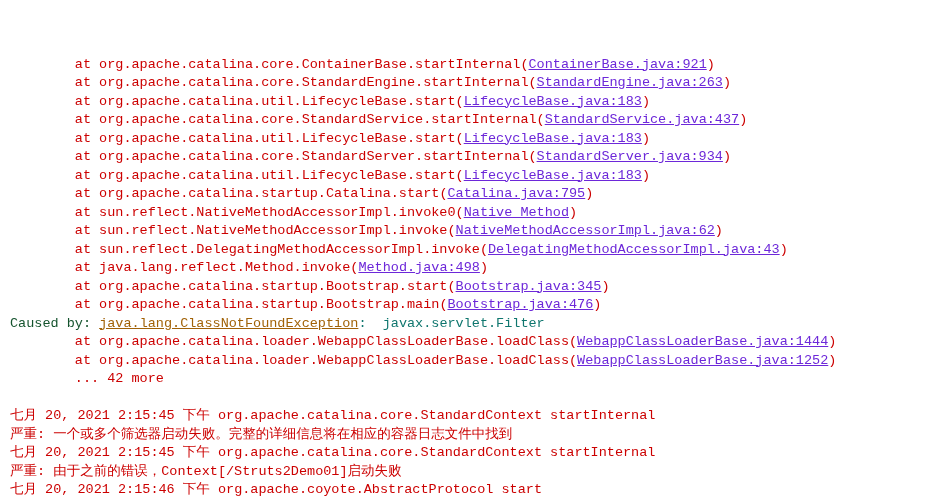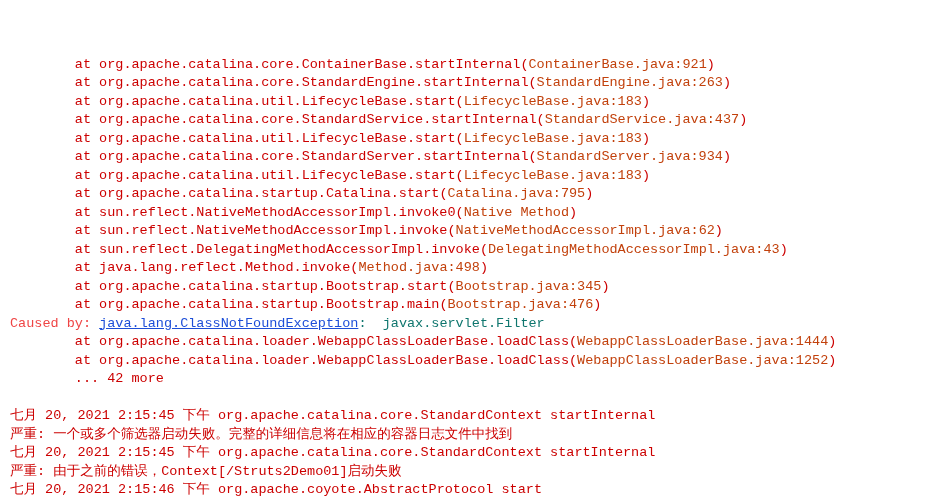--- a/index.html
+++ b/index.html
@@ -10,23 +10,23 @@
     line-height: 18.5px;
     white-space: pre;
     color: #000;
     padding: 0 10px 10px 10px;
     overflow: hidden;
     width: 925px;
     height: 500px;
   }
   .trace-line { color: #cc0000; }
   .trace-line .at { color: #cc0000; }
-  .trace-line .link { color: #c2410c; }
-  .cause-label { color: #ef4444; }
-  .cause-link { color: #1d4ed8; text-decoration: underline; }
+  .trace-line .link { color: #6d28d9; text-decoration: underline; }
+  .cause-label { color: #14532d; }
+  .cause-link { color: #a16207; text-decoration: underline; }
   .cause-rest { color: #0f766e; }
   
 </style>
 </head>
 <body>
 
 
 <div id="console"><div class="trace-line"><span class="at">        at org.apache.catalina.core.ContainerBase.startInternal</span><span class="at">(</span><span class="link">ContainerBase.java:921</span><span class="at">)</span></div><div class="trace-line"><span class="at">        at org.apache.catalina.core.StandardEngine.startInternal</span><span class="at">(</span><span class="link">StandardEngine.java:263</span><span class="at">)</span></div><div class="trace-line"><span class="at">        at org.apache.catalina.util.LifecycleBase.start</span><span class="at">(</span><span class="link">LifecycleBase.java:183</span><span class="at">)</span></div><div class="trace-line"><span class="at">        at org.apache.catalina.core.StandardService.startInternal</span><span class="at">(</span><span class="link">StandardService.java:437</span><span class="at">)</span></div><div class="trace-line"><span class="at">        at org.apache.catalina.util.LifecycleBase.start</span><span class="at">(</span><span class="link">LifecycleBase.java:183</span><span class="at">)</span></div><div class="trace-line"><span class="at">        at org.apache.catalina.core.StandardServer.startInternal</span><span class="at">(</span><span class="link">StandardServer.java:934</span><span class="at">)</span></div><div class="trace-line"><span class="at">        at org.apache.catalina.util.LifecycleBase.start</span><span class="at">(</span><span class="link">LifecycleBase.java:183</span><span class="at">)</span></div><div class="trace-line"><span class="at">        at org.apache.catalina.startup.Catalina.start</span><span class="at">(</span><span class="link">Catalina.java:795</span><span class="at">)</span></div><div class="trace-line"><span class="at">        at sun.reflect.NativeMethodAccessorImpl.invoke0</span><span class="at">(</span><span class="link">Native Method</span><span class="at">)</span></div><div class="trace-line"><span class="at">        at sun.reflect.NativeMethodAccessorImpl.invoke</span><span class="at">(</span><span class="link">NativeMethodAccessorImpl.java:62</span><span class="at">)</span></div><div class="trace-line"><span class="at">        at sun.reflect.DelegatingMethodAccessorImpl.invoke</span><span class="at">(</span><span class="link">DelegatingMethodAccessorImpl.java:43</span><span class="at">)</span></div><div class="trace-line"><span class="at">        at java.lang.reflect.Method.invoke</span><span class="at">(</span><span class="link">Method.java:498</span><span class="at">)</span></div><div class="trace-line"><span class="at">        at org.apache.catalina.startup.Bootstrap.start</span><span class="at">(</span><span class="link">Bootstrap.java:345</span><span class="at">)</span></div><div class="trace-line"><span class="at">        at org.apache.catalina.startup.Bootstrap.main</span><span class="at">(</span><span class="link">Bootstrap.java:476</span><span class="at">)</span></div><div><span class="cause-label">Caused by: </span><span class="cause-link">java.lang.ClassNotFoundException</span><span class="cause-rest">:  javax.servlet.Filter</span></div><div class="trace-line"><span class="at">        at org.apache.catalina.loader.WebappClassLoaderBase.loadClass</span><span class="at">(</span><span class="link">WebappClassLoaderBase.java:1444</span><span class="at">)</span></div><div class="trace-line"><span class="at">        at org.apache.catalina.loader.WebappClassLoaderBase.loadClass</span><span class="at">(</span><span class="link">WebappClassLoaderBase.java:1252</span><span class="at">)</span></div><div class="trace-line">        ... 42 more</div><div style="height: 18.5px;"></div><div class="trace-line">七月 20, 2021 2:15:45 下午 org.apache.catalina.core.StandardContext startInternal</div><div class="trace-line">严重: 一个或多个筛选器启动失败。完整的详细信息将在相应的容器日志文件中找到</div><div class="trace-line">七月 20, 2021 2:15:45 下午 org.apache.catalina.core.StandardContext startInternal</div><div class="trace-line">严重: 由于之前的错误，Context[/Struts2Demo01]启动失败</div><div class="trace-line">七月 20, 2021 2:15:46 下午 org.apache.coyote.AbstractProtocol start</div><div class="trace-line">信息: 开始协议处理句柄["http-nio-8080"]</div></div>
 
 

